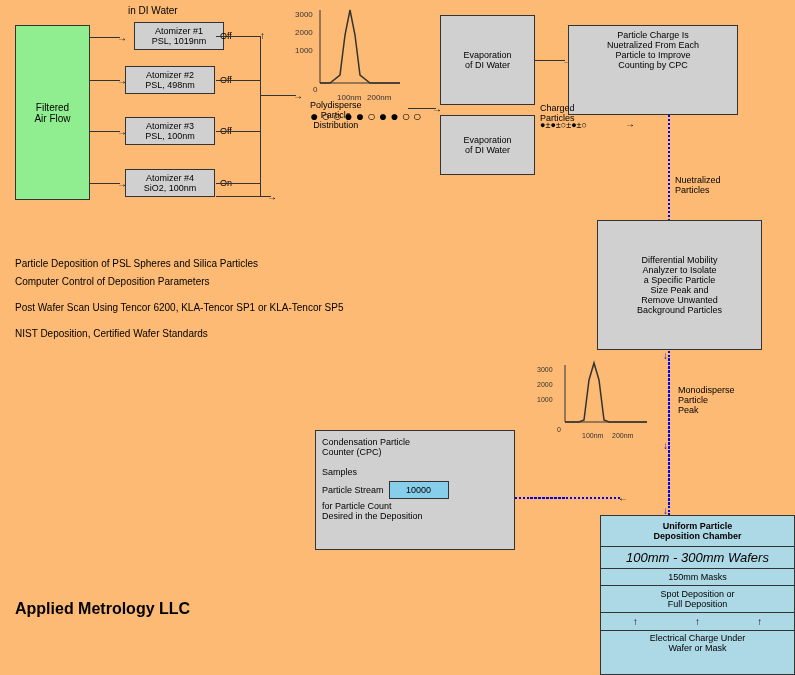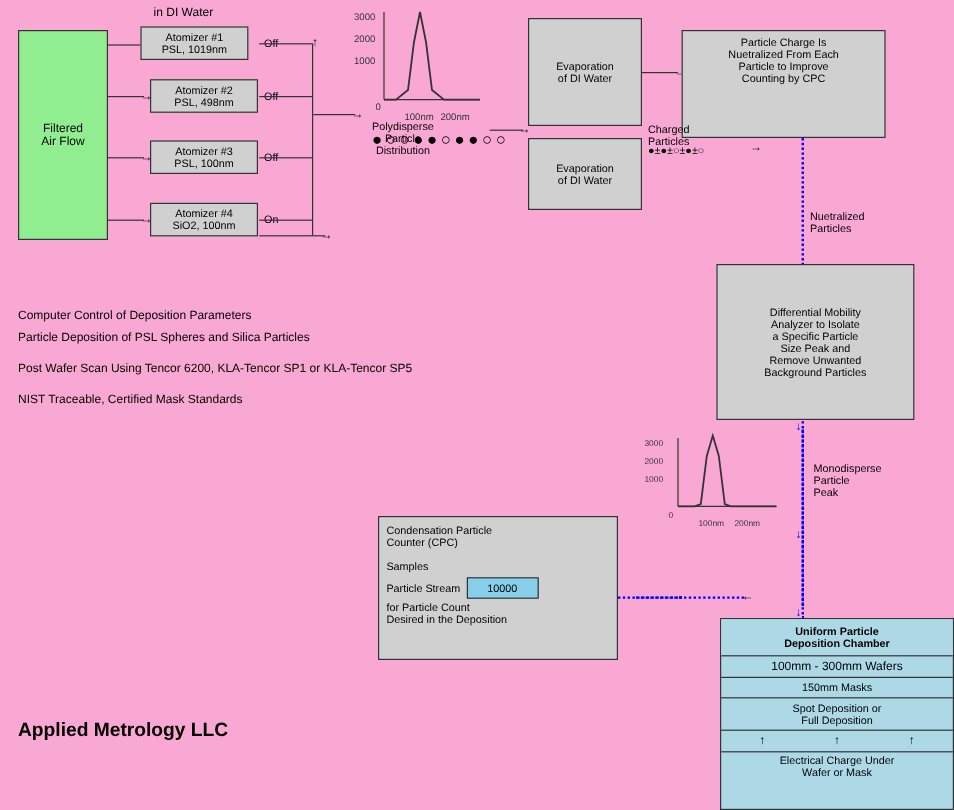--- a/index.html
+++ b/index.html
@@ -10,21 +10,21 @@
       font-family: Arial, sans-serif;
       font-size: 10px;
       overflow: hidden;
       position: relative;
     }
 
     .main-container {
       width: 795px;
       height: 675px;
       position: relative;
-      background: #f9a8d4;
+      background: #fdba74;
     }
 
     
     .filtered-air-box {
       position: absolute;
       left: 15px;
       top: 25px;
       width: 75px;
       height: 175px;
       background: #90EE90;
@@ -178,21 +178,21 @@
 
   <div style="position:absolute; left:90px; top:80px; width:30px; height:1px; background:#333;"></div>
   <div style="position:absolute; left:117px; top:75px; font-size:10px;">→</div>
 
   <div style="position:absolute; left:90px; top:131px; width:30px; height:1px; background:#333;"></div>
   <div style="position:absolute; left:117px; top:126px; font-size:10px;">→</div>
 
   <div style="position:absolute; left:90px; top:183px; width:30px; height:1px; background:#333;"></div>
   <div style="position:absolute; left:117px; top:178px; font-size:10px;">→</div>
 
-  <div class="atomizer-box" style="left:117px; top:22px;">
+  <div class="atomizer-box" style="left:134px; top:22px;">
     <span>Atomizer #1</span>
     <span>PSL, 1019nm</span>
   </div>
   <div class="off-label" style="left:220px; top:31px;">Off</div>
 
   <div class="atomizer-box" style="left:125px; top:66px;">
     <span>Atomizer #2</span>
     <span>PSL, 498nm</span>
   </div>
   <div class="off-label" style="left:220px; top:75px;">Off</div>
@@ -282,24 +282,24 @@
 
   <div style="position:absolute; left:675px; top:175px; font-size:9px;">
     <span>Nuetralized<br>Particles</span>
   </div>
 
   <div class="dma-box" style="left:597px; top:220px; width:165px; height:130px;">
     <span>Differential Mobility<br>Analyzer to Isolate<br>a Specific Particle<br>Size Peak and<br>Remove Unwanted<br>Background Particles</span>
   </div>
 
   <div style="position:absolute; left:15px; top:255px; font-size:10px; line-height:1.8;">
+    <div>Particle Deposition of PSL Spheres and Silica Particles</div>
     <div>Computer Control of Deposition Parameters</div>
-    <div>Particle Deposition of PSL Spheres and Silica Particles</div>
     <div style="margin-top:8px;">Post Wafer Scan Using Tencor 6200, KLA-Tencor SP1 or KLA-Tencor SP5</div>
-    <div style="margin-top:8px;">NIST Traceable, Certified Mask Standards</div>
+    <div style="margin-top:8px;">NIST Deposition, Certified Wafer Standards</div>
   </div>
 
   <div class="chart-area" style="left:537px; top:360px;">
     <svg width="120" height="80">
 
       <line x1="28" y1="5" x2="28" y2="62" stroke="#333" stroke-width="1"></line>
 
       <line x1="28" y1="62" x2="110" y2="62" stroke="#333" stroke-width="1"></line>
 
       <text x="0" y="12" font-size="7" fill="#333">3000</text>
@@ -337,21 +337,21 @@
         <span>10000</span>
       </div>
     </div>
     <div style="font-size:9px; margin-top:2px;">for Particle Count<br>Desired in the Deposition</div>
   </div>
 
   <div class="deposition-chamber" style="left:600px; top:515px; width:195px; height:160px;">
     <div class="deposition-row" style="background:#add8e6; font-weight:bold; font-size:9px; padding:5px;">
       Uniform Particle<br>Deposition Chamber
     </div>
-    <div class="deposition-row" style="font-size:10px;">100mm - 300mm Wafers</div>
+    <div class="deposition-row" style="font-size:13px;font-style:italic;">100mm - 300mm Wafers</div>
     <div class="deposition-row" style="font-size:9px;">150mm Masks</div>
     <div class="deposition-row" style="font-size:9px;">Spot Deposition or<br>Full Deposition</div>
 
     <div style="display:flex; justify-content:space-around; padding:3px; font-size:10px;">
       <span>↑</span>
         <span>↑</span>
         <span>↑</span>
     </div>
     <div style="font-size:9px; text-align:center; padding:2px; border-top:1px solid #333;">Electrical Charge Under<br>Wafer or Mask</div>
   </div>

